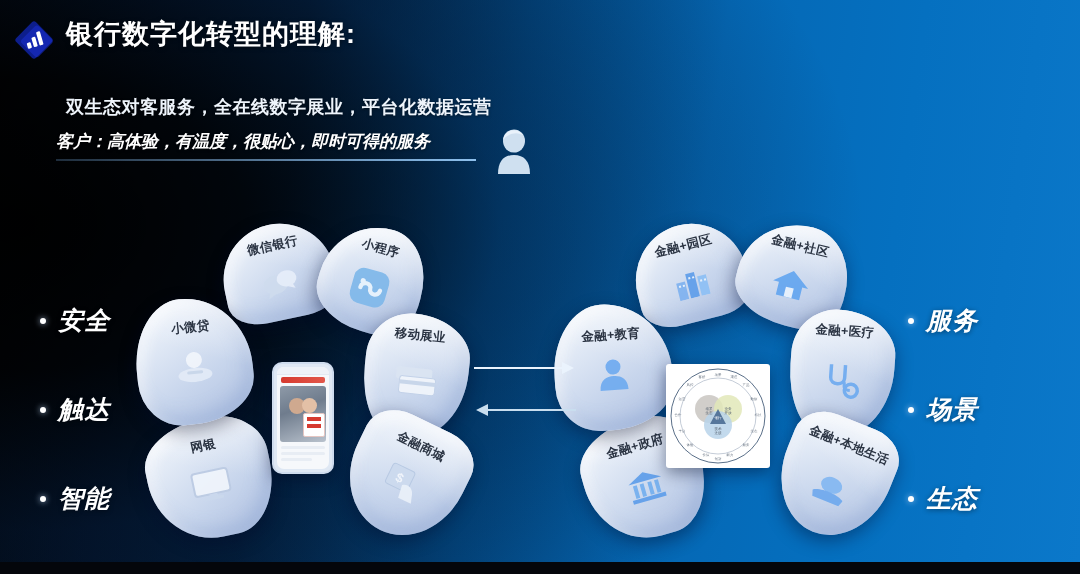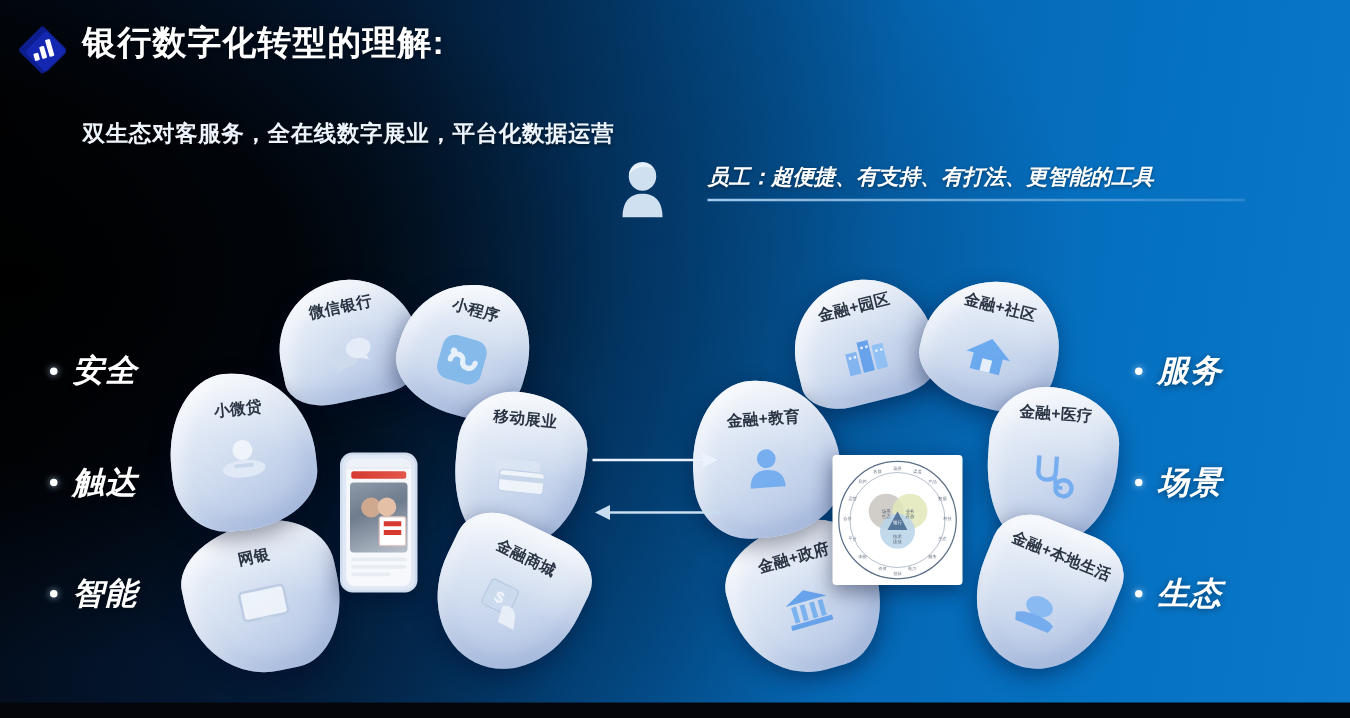--- a/index.html
+++ b/index.html
@@ -35,21 +35,21 @@
   .banner-text{color:#ffffff;font-size:17px;font-weight:700;font-style:italic;
     white-space:nowrap;text-shadow:0 1px 3px rgba(0,0,0,.45);}
   .banner-left .banner-text{padding-bottom:6px;}
   .banner-rule{height:2px;width:420px;
     background:linear-gradient(90deg,rgba(120,175,230,.25),rgba(150,200,245,.95));}
   .banner-rule.right{width:430px;margin-top:6px;
     background:linear-gradient(90deg,rgba(170,210,245,.95),rgba(150,200,245,.25));}
   .person-icon{position:absolute;left:492px;top:128px;width:44px;height:46px;}
 
   
-  .bullets{position:absolute;top:280px;}
+  .bullets{position:absolute;top:304px;}
   .bullets.left{left:40px;}
   .bullets.right{left:908px;}
   .bullet{display:flex;align-items:center;margin-bottom:56px;}
   .dot{width:6px;height:6px;border-radius:50%;background:#ffffff;margin-right:12px;
     box-shadow:0 0 6px rgba(200,225,255,.8);}
   .bullet-label{color:#ffffff;font-size:25px;font-weight:700;font-style:italic;
     letter-spacing:1px;text-shadow:0 1px 5px rgba(0,0,0,.45);}
 
   
   .cluster{position:absolute;width:380px;height:320px;}
@@ -134,23 +134,23 @@
         <rect x="20" y="19" width="4" height="10" rx="1"></rect>
         <rect x="26" y="15" width="4" height="14" rx="1"></rect>
       </g>
     </svg>
   </div>
 
   <div class="title">银行数字化转型的理解:</div>
   <div class="subtitle">双生态对客服务，全在线数字展业，平台化数据运营</div>
 
   <div class="banner">
-    <div class="banner-right">
-      <div class="banner-text">员工：超便捷、有支持、有打法、更智能的工具</div>
-      <div class="banner-rule right"></div>
+    <div class="banner-left">
+      <div class="banner-text">客户：高体验，有温度，很贴心，即时可得的服务</div>
+      <div class="banner-rule"></div>
     </div>
   </div>
 
   <div class="person-icon">
     <svg width="44" height="46" viewBox="0 0 44 46">
       <ellipse cx="22" cy="13" rx="11" ry="11.5" fill="#cfe0f0"></ellipse>
       <path d="M11 12 A11 11 0 0 1 31 7 A16 16 0 0 0 11 12 Z" fill="#e9f2fb"></path>
       <path d="M6 46 C6 33 12 27 22 27 C32 27 38 33 38 46 Z" fill="#cfe0f0"></path>
     </svg>
   </div>

